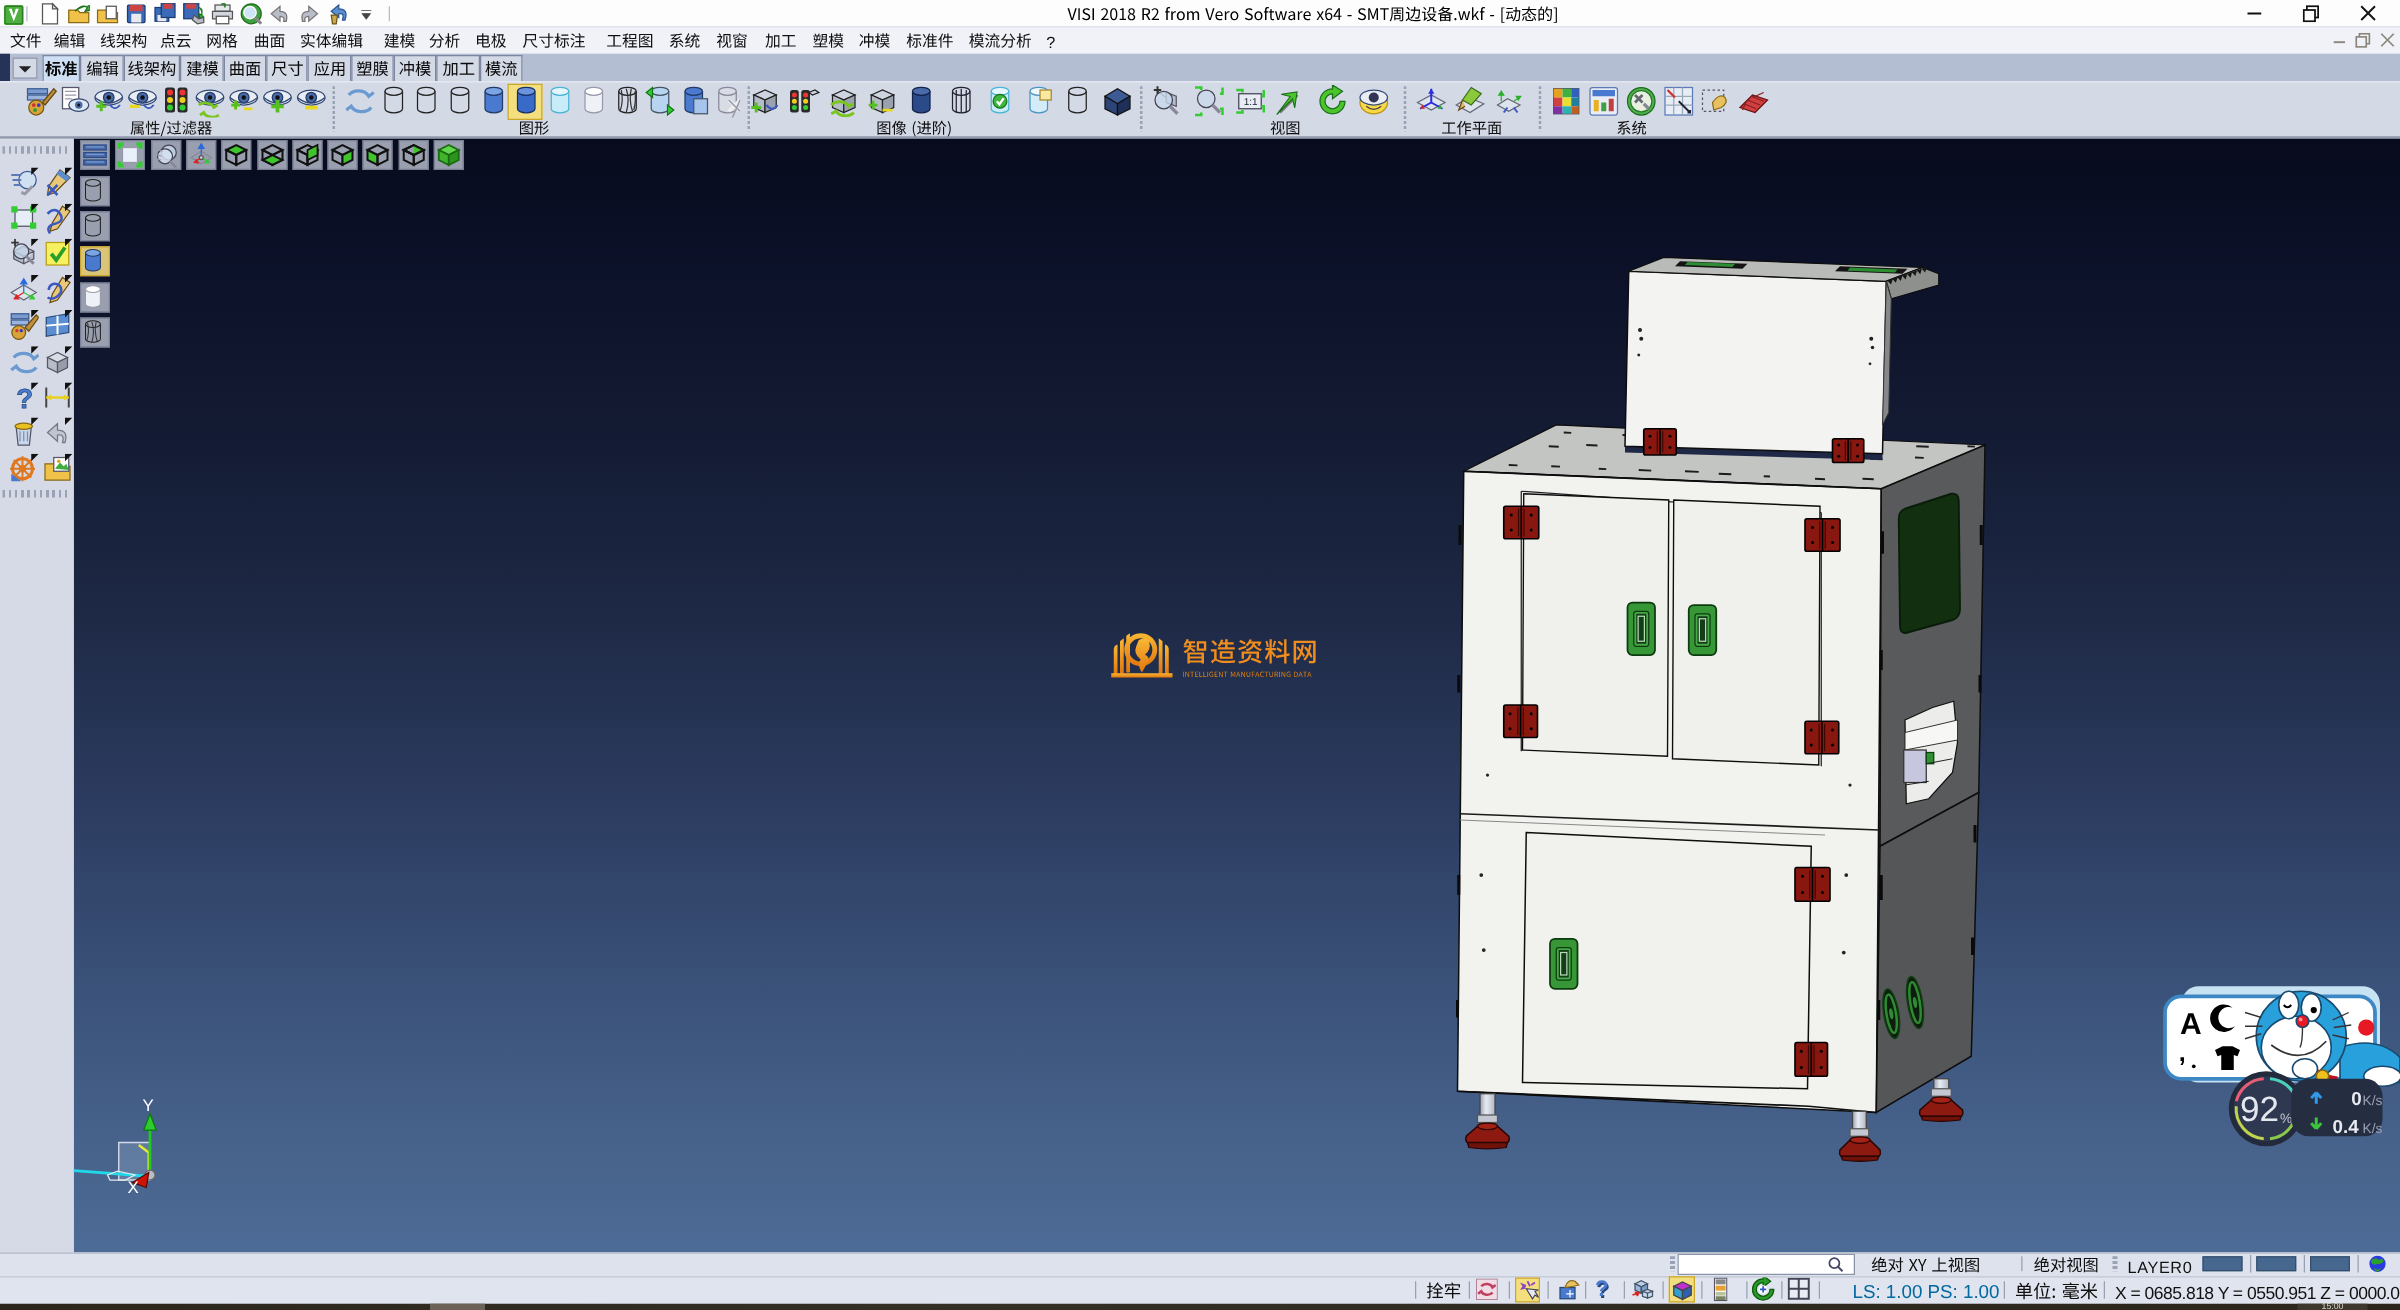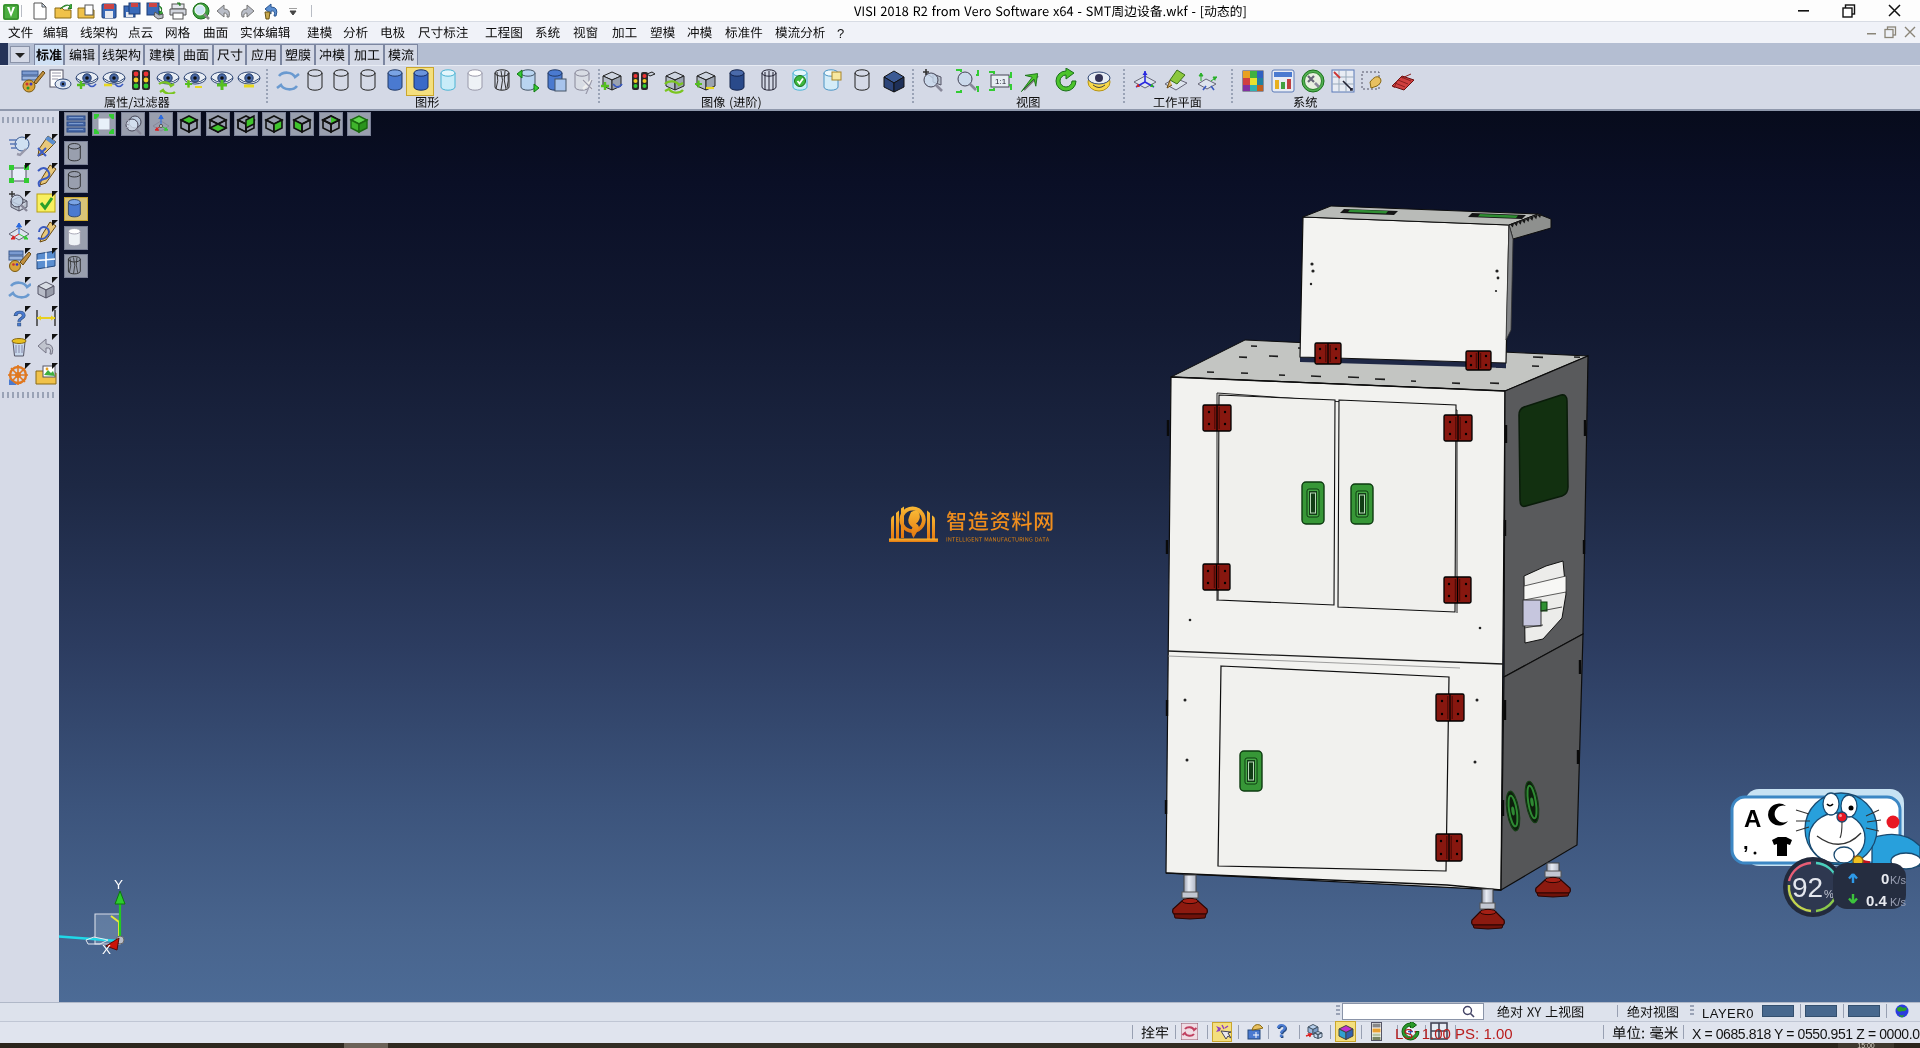--- a/index.html
+++ b/index.html
@@ -1163,19 +1163,19 @@
       <path d="M9.5 1 a8.5 8.5 0 1 0 8.5 8.5 h-3 a5.5 5.5 0 1 1 -5.5 -5.5 v3.5 l6 -4.5 l-6 -4.5 z" fill="#2a9a2a" stroke="#0c5c0c"></path>
       <circle cx="9.5" cy="9.5" r="3.4" fill="#fff"></circle>
       <path d="M9.5 7 v5 M7 9.5 h5" stroke="#2a5ac0" stroke-width="1.4"></path>
     </svg>
     <div class="abs" style="left:1425px;top:1025px;width:1px;height:14px;background:#98a0b2"></div>
     <svg class="abs" style="left:1430px;top:1022px;" width="18" height="18" viewBox="0 0 18 18">
       <rect x="1" y="1" width="16" height="16" fill="#e8ecf4" stroke="#445" stroke-width="1.6"></rect>
       <path d="M9 1 v16 M1 9 h16" stroke="#445" stroke-width="1.6"></path>
     </svg>
     <div class="abs" style="left:1455px;top:1025px;width:1px;height:14px;background:#98a0b2"></div>
-    <div class="abs" style="left:1395px;top:1025px;font-size:15px;color:#b91c1c">LS: 1.00 PS: 1.00</div>
+    <div class="abs" style="left:1482px;top:1025px;font-size:15px;color:#0369a1">LS: 1.00 PS: 1.00</div>
     <div class="abs" style="left:1603px;top:1025px;width:1px;height:14px;background:#98a0b2"></div>
     <svg style="position:absolute;left:1612px;top:1022.8px;overflow:visible" width="66" height="20" viewBox="0 -15.2 66 20">
       <path d="M3.2 -6.3H6.7V-4.8H3.2ZM7.8 -6.3H11.4V-4.8H7.8ZM3.2 -8.7H6.7V-7.2H3.2ZM7.8 -8.7H11.4V-7.2H7.8ZM10.3 -12.1C9.9 -11.4 9.4 -10.4 8.8 -9.7H5.3L5.9 -10C5.6 -10.6 4.9 -11.5 4.3 -12.1L3.4 -11.7C3.9 -11.1 4.5 -10.3 4.8 -9.7H2.1V-3.8H6.7V-2.5H0.8V-1.5H6.7V1.1H7.8V-1.5H13.8V-2.5H7.8V-3.8H12.5V-9.7H10C10.5 -10.3 11 -11 11.5 -11.7Z M19.9 -9.5V-8.5H27.8V-9.5ZM20.8 -7.4C21.2 -5.4 21.7 -2.7 21.8 -1.2L22.9 -1.5C22.7 -3 22.3 -5.6 21.8 -7.6ZM22.8 -12C23 -11.3 23.3 -10.3 23.4 -9.7L24.5 -10C24.4 -10.6 24.1 -11.6 23.8 -12.3ZM19.2 -0.5V0.6H28.3V-0.5H25.3C25.9 -2.4 26.5 -5.3 26.9 -7.5L25.7 -7.7C25.5 -5.5 24.9 -2.5 24.3 -0.5ZM18.6 -12.1C17.8 -9.9 16.5 -7.7 15.1 -6.3C15.2 -6.1 15.6 -5.5 15.7 -5.3C16.2 -5.8 16.6 -6.4 17.1 -7V1.1H18.2V-8.7C18.8 -9.7 19.3 -10.8 19.7 -11.8Z M31 -5.7C31.5 -5.7 32 -6.1 32 -6.7C32 -7.3 31.5 -7.7 31 -7.7C30.5 -7.7 30.1 -7.3 30.1 -6.7C30.1 -6.1 30.5 -5.7 31 -5.7ZM31 0.2C31.5 0.2 32 -0.2 32 -0.8C32 -1.4 31.5 -1.8 31 -1.8C30.5 -1.8 30.1 -1.4 30.1 -0.8C30.1 -0.2 30.5 0.2 31 0.2Z M38.4 -6.1V-3.7H39.4V-5.3H49.9V-3.8H50.9V-6.1ZM41.3 -8.7H48.1V-7.6H41.3ZM40.2 -9.4V-6.9H49.2V-9.4ZM43.6 -12C43.8 -11.7 44 -11.4 44.2 -11H38.2V-10.2H51.1V-11H45.4C45.2 -11.4 44.9 -11.9 44.6 -12.3ZM47.9 -5.2C46.2 -4.7 42.9 -4.4 40.2 -4.3C40.3 -4.1 40.4 -3.8 40.4 -3.7C41.4 -3.7 42.5 -3.8 43.6 -3.9V-3.1L39.2 -2.8L39.3 -2.1L43.6 -2.4V-1.6L38.5 -1.2L38.6 -0.5L43.6 -0.8V-0.4C43.6 0.7 44.1 1 45.8 1C46.2 1 49.1 1 49.5 1C50.8 1 51.1 0.6 51.3 -0.7C51 -0.8 50.6 -0.9 50.3 -1C50.3 -0 50.1 0.1 49.4 0.1C48.8 0.1 46.3 0.1 45.9 0.1C44.9 0.1 44.7 0 44.7 -0.4V-0.9L50.5 -1.3L50.4 -2L44.7 -1.6V-2.4L49.6 -2.8L49.6 -3.5L44.7 -3.1V-4C46.1 -4.1 47.4 -4.3 48.4 -4.5Z M63.7 -11.5C63.2 -10.3 62.3 -8.8 61.6 -7.8L62.5 -7.4C63.2 -8.3 64.1 -9.7 64.8 -11ZM53.6 -10.9C54.4 -9.8 55.2 -8.4 55.5 -7.5L56.6 -8C56.3 -8.9 55.4 -10.3 54.5 -11.3ZM58.5 -12.2V-6.6H52.7V-5.5H57.7C56.4 -3.5 54.3 -1.5 52.4 -0.4C52.6 -0.2 53 0.2 53.2 0.5C55.1 -0.7 57.2 -2.8 58.5 -5V1.2H59.7V-5C61.1 -2.9 63.2 -0.8 65.1 0.4C65.3 0.1 65.6 -0.4 65.9 -0.6C64 -1.6 61.9 -3.5 60.6 -5.5H65.5V-6.6H59.7V-12.2Z" fill="#111"></path>
     </svg>
     <div class="abs" style="left:1683px;top:1025px;width:1px;height:14px;background:#98a0b2"></div>
     <div class="abs" style="left:1692px;top:1026px;font-size:14px;color:#111;letter-spacing:-0.4px;white-space:nowrap">X = 0685.818 Y = 0550.951 Z = 0000.000</div>
   </div>
 </body></html>

